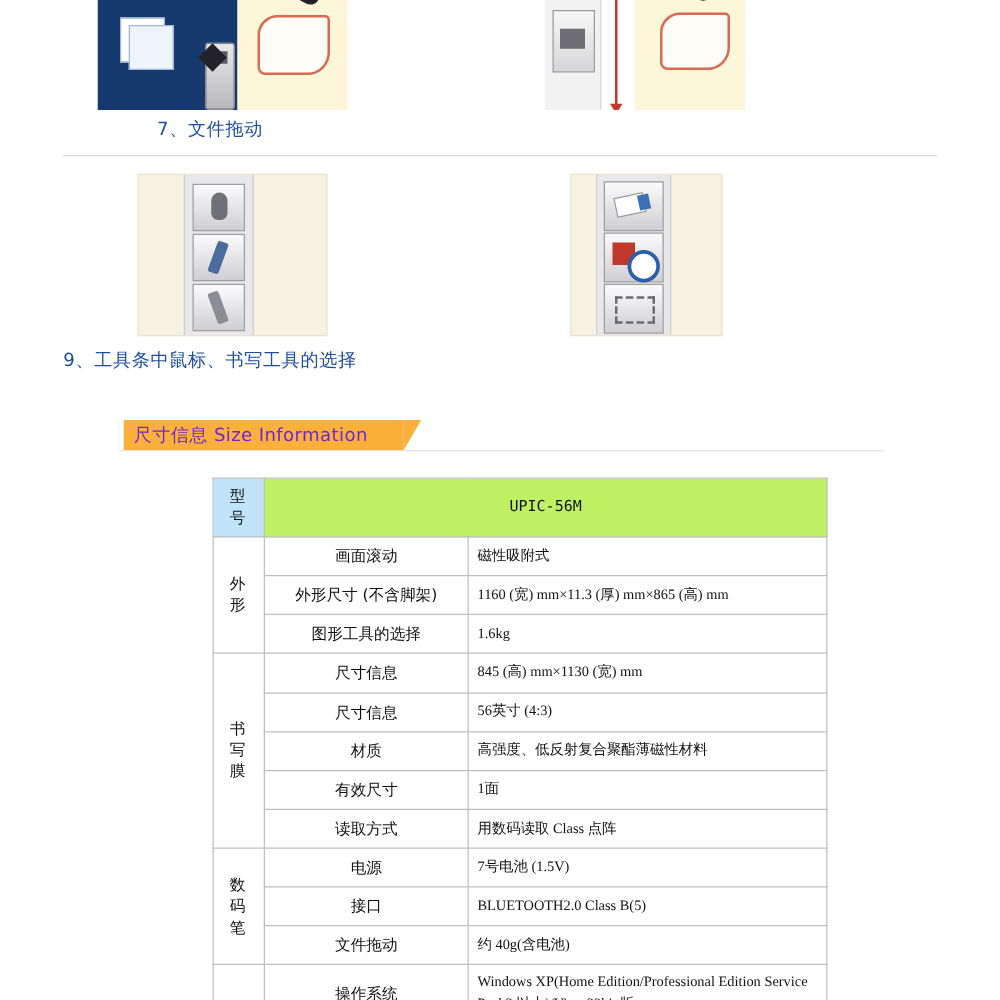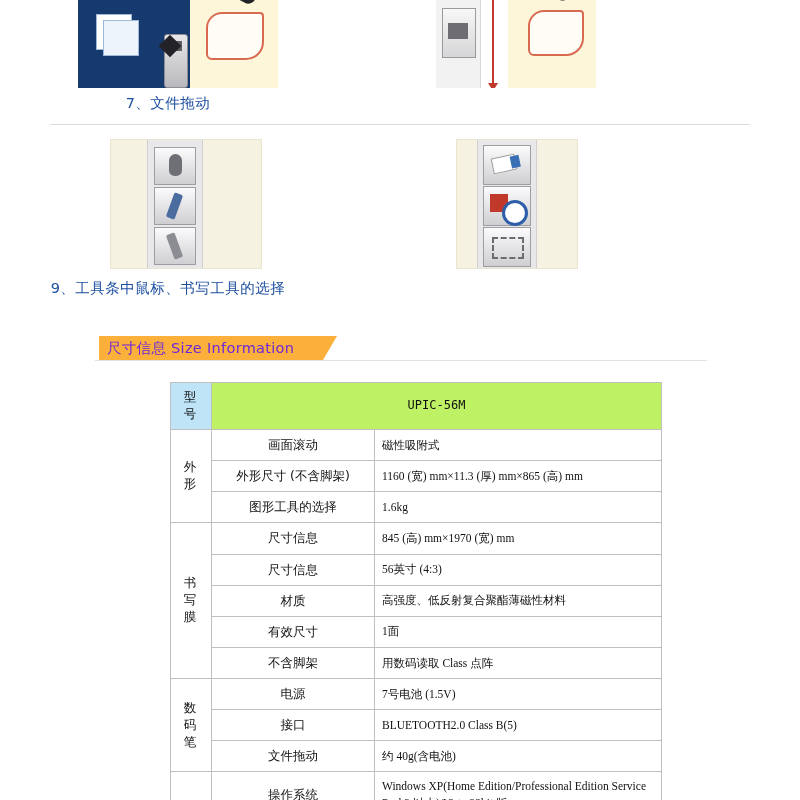--- a/index.html
+++ b/index.html
@@ -507,36 +507,36 @@
           <td class="val" colspan="2">1.6kg</td>
         </tr>
 
         <tr>
           <td class="grp" rowspan="5">
             <span>书</span>
             <span>写</span>
             <span>膜</span>
           </td>
           <td class="lbl">尺寸信息</td>
-          <td class="val" colspan="2">845 (高) mm×1970 (宽) mm</td>
+          <td class="val" colspan="2">845 (高) mm×1130 (宽) mm</td>
         </tr>
         <tr>
           <td class="lbl">尺寸信息</td>
           <td class="val" colspan="2">56英寸 (4:3)</td>
         </tr>
         <tr>
           <td class="lbl">材质</td>
           <td class="val" colspan="2">高强度、低反射复合聚酯薄磁性材料</td>
         </tr>
         <tr>
           <td class="lbl">有效尺寸</td>
           <td class="val" colspan="2">1面</td>
         </tr>
         <tr>
-          <td class="lbl">不含脚架</td>
+          <td class="lbl">读取方式</td>
           <td class="val" colspan="2">用数码读取 Class 点阵</td>
         </tr>
 
         <tr>
           <td class="grp" rowspan="3">
             <span>数</span>
             <span>码</span>
             <span>笔</span>
           </td>
           <td class="lbl">电源</td>

